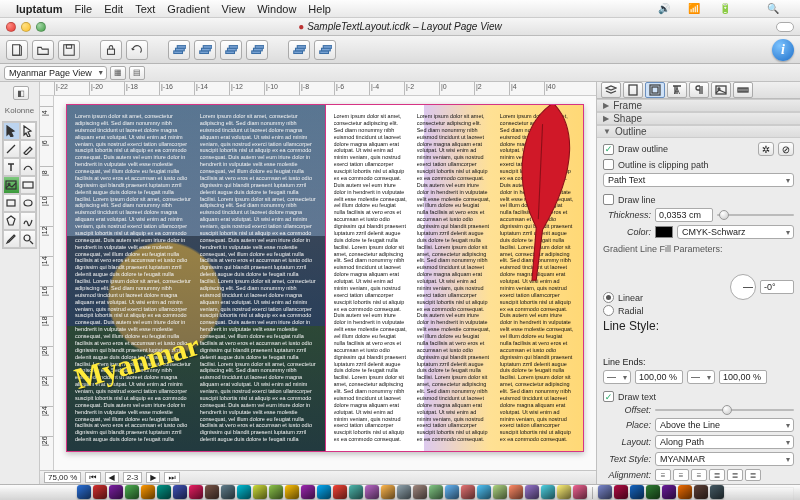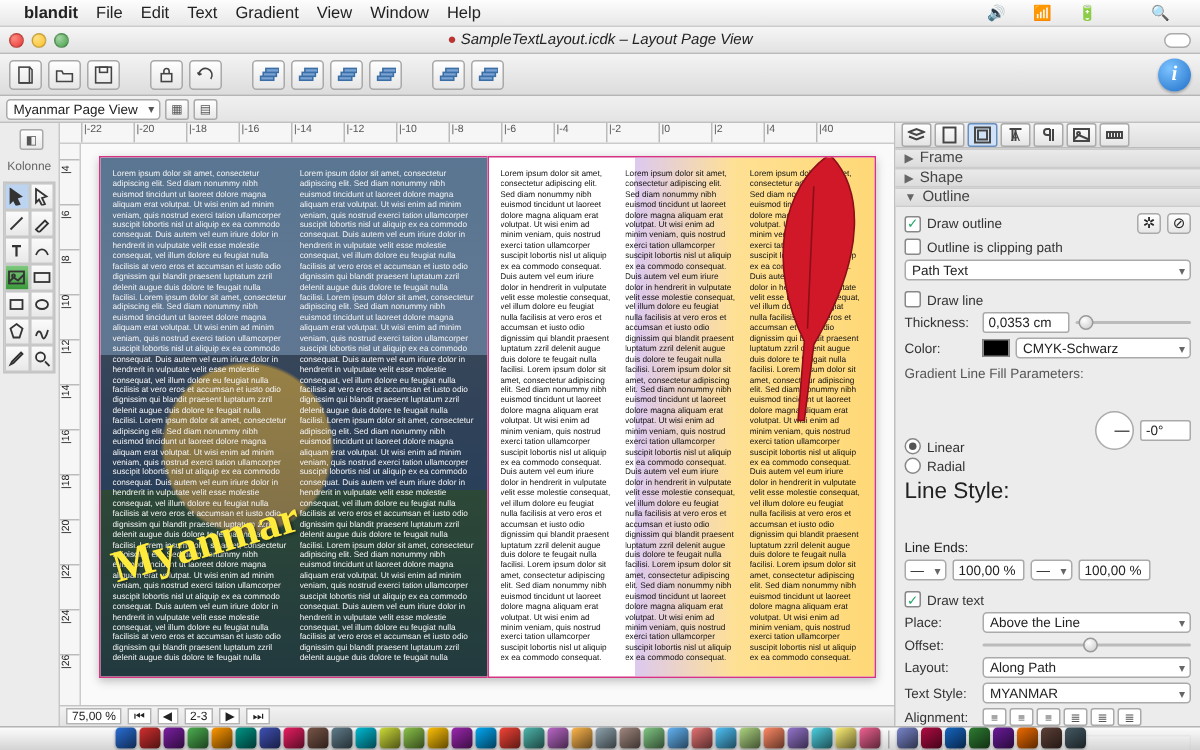--- a/index.html
+++ b/index.html
@@ -83,38 +83,38 @@
 .chk { width:11px; height:11px; border:1px solid #888; border-radius:2px; background:#fff; display:inline-flex; align-items:center; justify-content:center; font-size:9px; color:#2a6; }
 .radio { width:11px; height:11px; border:1px solid #888; border-radius:50%; background:#fff; display:inline-flex; align-items:center; justify-content:center;}
 .radio.sel::after{content:""; width:5px;height:5px;border-radius:50%; background:#555;}
 .field { flex:1; height:14px; border:1px solid #aaa; background:#fff; border-radius:3px; padding:0 14px 0 4px; font-size:9px; display:flex; align-items:center; position:relative;}
 .field::after{content:"▾"; position:absolute; right:3px; font-size:8px; color:#666;}
 .num { width:58px; height:14px; border:1px solid #aaa; background:#fff; border-radius:2px; font-size:9px; padding:0 3px; display:flex; align-items:center;}
 .slider { flex:1; height:10px; position:relative; }
 .slider::before{content:""; position:absolute; left:0; right:0; top:4px; height:2px; background:#bbb; border-radius:1px;}
 .slider .thumb{position:absolute; top:0; width:10px; height:10px; border-radius:50%; background:radial-gradient(circle at 35% 30%,#fff,#c8c8c8); border:1px solid #999;}
 .swatch { width:18px; height:12px; border:1px solid #888; background:#000;}
-.label-s { font-size:9px; color:#333; width:48px; text-align:left; }
+.label-s { font-size:9px; color:#333; width:48px; text-align:right;font-style:italic; }
 .gear { width:16px; height:14px; border:1px solid #aaa; border-radius:3px; background:linear-gradient(#fff,#e6e6e6); display:inline-flex; align-items:center; justify-content:center; font-size:10px;}
 .angle { width:26px; height:26px; border:1px solid #aaa; border-radius:50%; background:#fff; position:relative; display:inline-block;}
 .angle::after{content:""; position:absolute; left:50%; top:50%; width:10px; height:1px; background:#555; transform-origin:left center;}
 .insp-textbox { margin:2px 6px; border:1px solid #aaa; background:#fff; height:32px; padding:2px 4px; font-size:10px;}
 .small-icons{display:flex;gap:2px;}
 .small-icons .si{width:16px;height:12px;border:1px solid #aaa;background:#fff;border-radius:2px;font-size:8px;display:flex;align-items:center;justify-content:center;color:#555;}
 
 .dock { position:absolute; left:0; right:0; bottom:0; height:16px; background:linear-gradient(rgba(255,255,255,.85), rgba(210,210,210,.95)); border-top:1px solid rgba(0,0,0,.15); display:flex; align-items:flex-end; justify-content:center; gap:2px; padding:1px 20px;}
 .dock .d { width:14px; height:14px; border-radius:3px; box-shadow:0 1px 2px rgba(0,0,0,.3);}
 .dock .sep{width:1px;height:12px;background:rgba(0,0,0,.25);margin:0 3px;}
 </style>
 </head>
 <body>
 
 <div class="menubar">
   <span class="apple"></span>
-  <span class="app">blandit</span>
+  <span class="app">luptatum</span>
   <span>File</span>
   <span>Edit</span>
   <span>Text</span>
   <span>Gradient</span>
   <span>View</span>
   <span>Window</span>
   <span>Help</span>
   <div class="right">
     <span>🔊</span>
     <span>📶</span>
@@ -505,43 +505,43 @@
           <div class="row">
               <span class="radio"></span>
               <label>Radial</label>
             </div>
         </div>
         <div style="flex:1"></div>
         <span class="angle"></span>
         <div class="num" style="width:34px">-0°</div>
       </div>
 
-      <label style="font-size:15px;">Line Style:</label>
+      <label style="font-size:12px;">Line Style:</label>
 
       <label style="font-size:9px;margin-top:21px;">Line Ends:</label>
       <div class="row">
         <div class="field" style="flex:0 0 28px;padding:0 3px;">—</div>
         <div class="num" style="width:48px">100,00 %</div>
         <div class="field" style="flex:0 0 28px;padding:0 3px;">—</div>
         <div class="num" style="width:48px">100,00 %</div>
       </div>
 
       <div class="row" style="margin-top:4px;">
         <span class="chk">✓</span>
         <label>Draw text</label>
       </div>
       <div class="row">
-          <span class="label-s">Place:</span>
-          <div class="field">Above the Line</div>
-        </div>
-      <div class="row">
           <span class="label-s">Offset:</span>
           <div class="slider">
             <div class="thumb" style="left:48%"></div>
           </div>
+        </div>
+      <div class="row">
+          <span class="label-s">Place:</span>
+          <div class="field">Above the Line</div>
         </div>
       <div class="row">
           <span class="label-s">Layout:</span>
           <div class="field">Along Path</div>
         </div>
       <div class="row">
           <span class="label-s">Text Style:</span>
           <div class="field">MYANMAR</div>
         </div>
       <div class="row">

